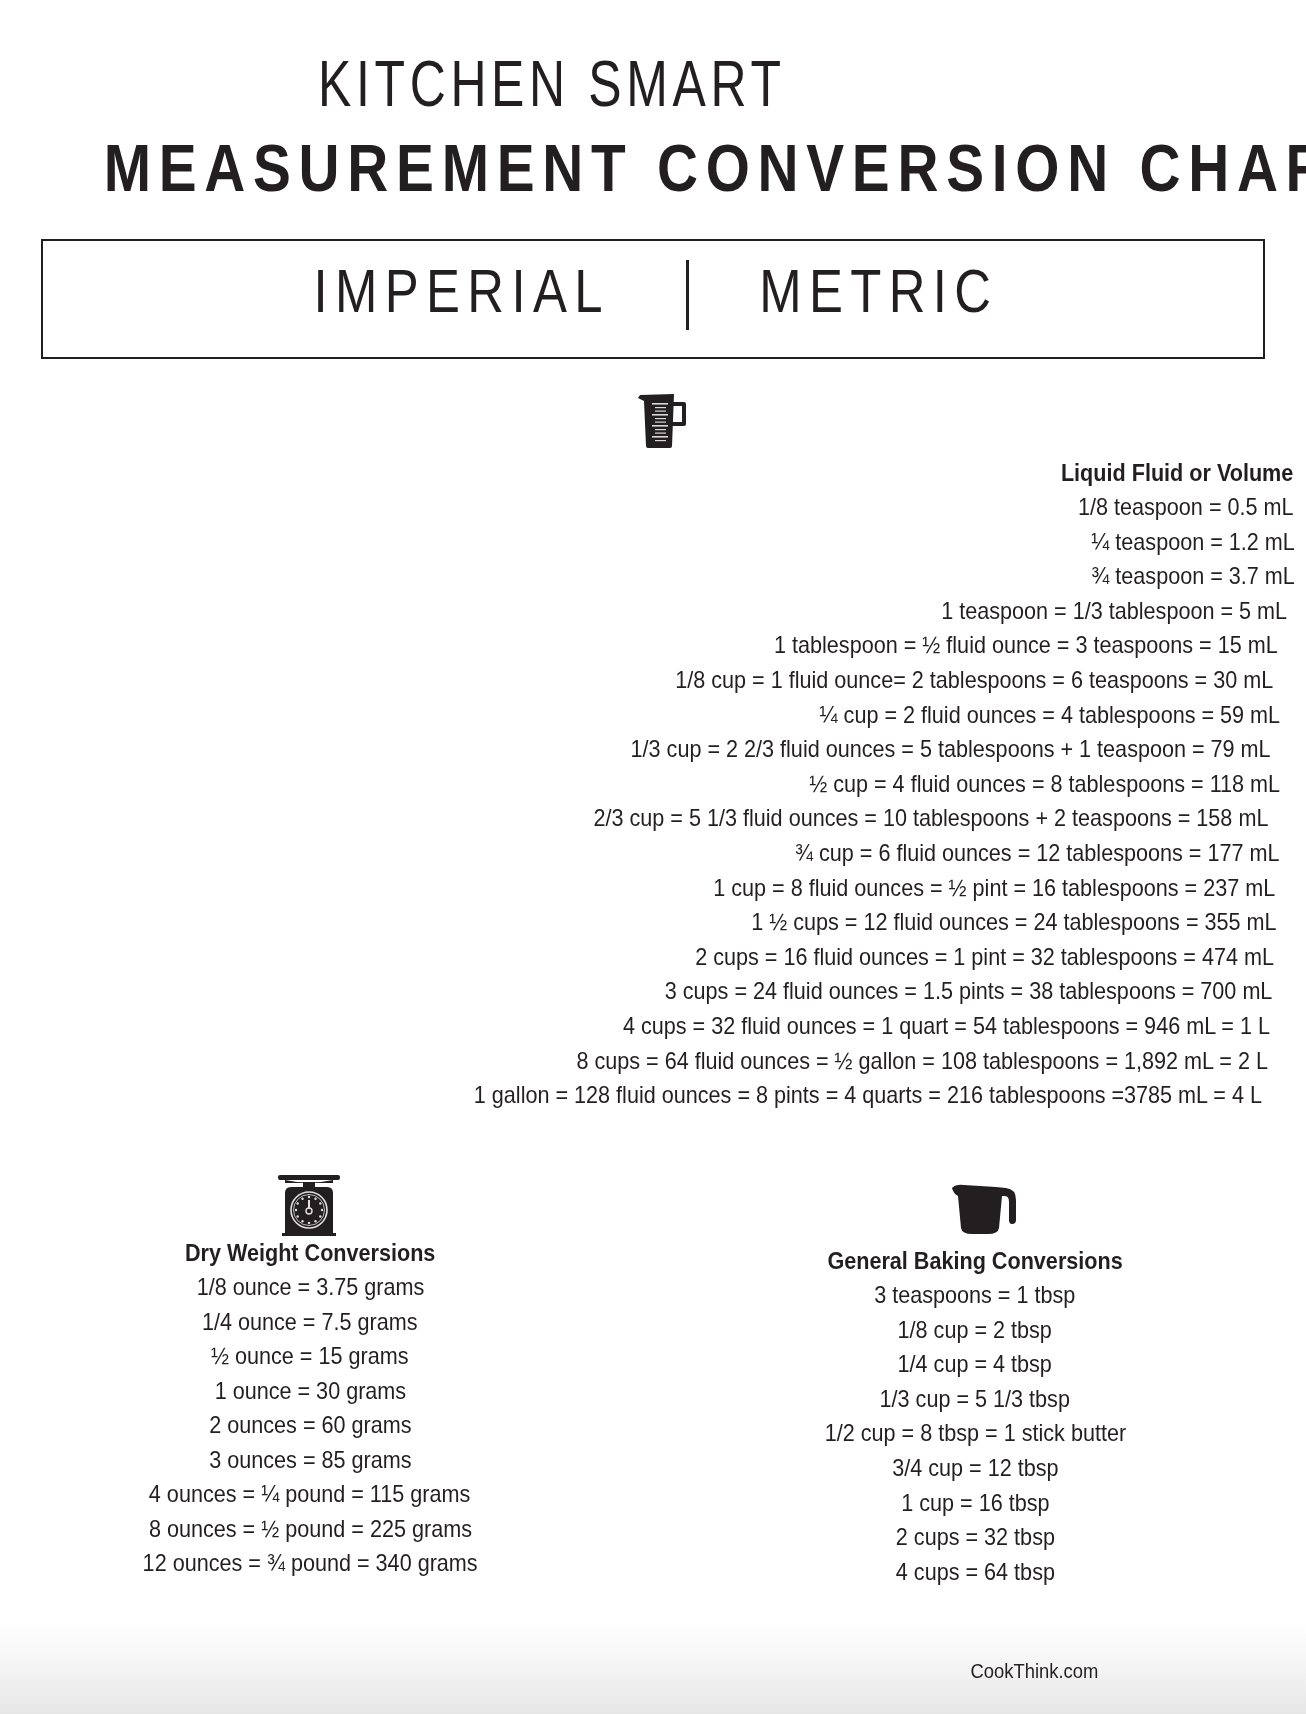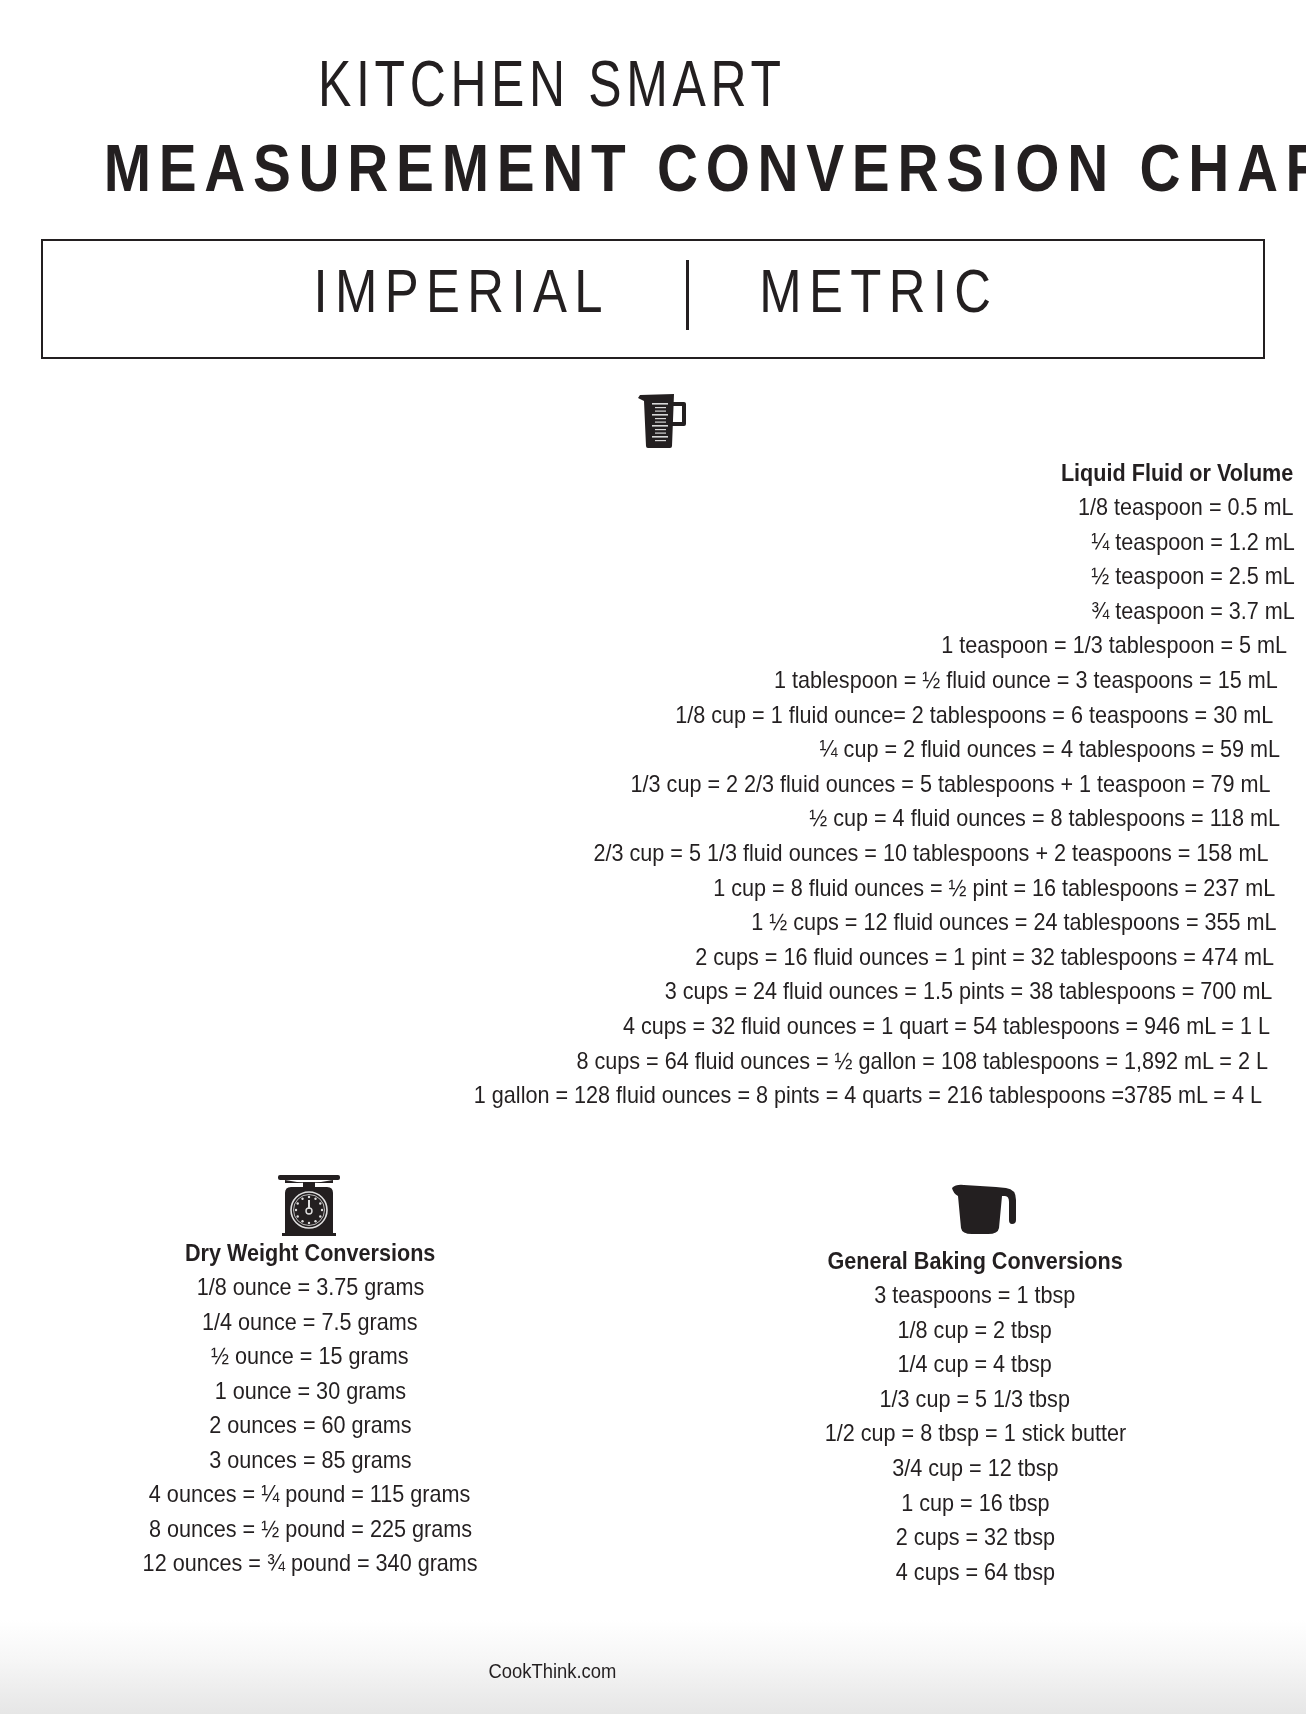--- a/index.html
+++ b/index.html
@@ -42,21 +42,21 @@
   .section-title .cond { transform:scaleX(0.9); }
   .row { font-size:24px; line-height:34.6px; white-space:nowrap; }
   .row .cond { transform:scaleX(0.9); }
 
   #liquid { left:0; width:1306px; top:456px;text-align:right; }
   #dry { left:60px; width:500px; top:1236px; }
   #dry .row { line-height:34.5px; }
   #baking { left:725px; width:500px; top:1244px; }
   #baking .row { line-height:34.6px; }
 
-  .footer { top:1658px; font-size:20px; line-height:26px; }
+  .footer { top:1658px; font-size:20px; line-height:26px;text-align:right; }
   .footer .cond { transform:scaleX(0.92); }
 </style>
 </head>
 <body>
 
 <div class="abs title-light">
   <span class="cond">KITCHEN SMART</span>
 </div>
 <div class="abs title-bold">
   <span class="cond">MEASUREMENT CONVERSION CHART</span>
@@ -87,29 +87,29 @@
       <rect x="16" y="45" width="16" height="1.6"></rect>
       <rect x="19" y="49" width="11" height="1.2"></rect>
     </g>
   </svg>
 </div>
 
 <div class="section" id="liquid">
   <div class="section-title"><span class="cond">Liquid Fluid or Volume</span></div>
   <div class="row"><span class="cond">1/8 teaspoon = 0.5 mL</span></div>
   <div class="row"><span class="cond">¼ teaspoon = 1.2 mL</span></div>
-  <div class="row"><span class="cond">½ teaspoon = 2.5 mL</span></div>
   <div class="row"><span class="cond">¾ teaspoon = 3.7 mL</span></div>
   <div class="row"><span class="cond">1 teaspoon = 1/3 tablespoon = 5 mL</span></div>
   <div class="row"><span class="cond">1 tablespoon = ½ fluid ounce = 3 teaspoons = 15 mL</span></div>
   <div class="row"><span class="cond">1/8 cup = 1 fluid ounce= 2 tablespoons = 6 teaspoons = 30 mL</span></div>
   <div class="row"><span class="cond">¼ cup = 2 fluid ounces = 4 tablespoons = 59 mL</span></div>
   <div class="row"><span class="cond">1/3 cup = 2 2/3 fluid ounces = 5 tablespoons + 1 teaspoon = 79 mL</span></div>
   <div class="row"><span class="cond">½ cup = 4 fluid ounces = 8 tablespoons = 118 mL</span></div>
   <div class="row"><span class="cond">2/3 cup = 5 1/3 fluid ounces = 10 tablespoons + 2 teaspoons = 158 mL</span></div>
+  <div class="row"><span class="cond">¾ cup = 6 fluid ounces = 12 tablespoons = 177 mL</span></div>
   <div class="row"><span class="cond">1 cup = 8 fluid ounces = ½ pint = 16 tablespoons = 237 mL</span></div>
   <div class="row"><span class="cond">1 ½ cups = 12 fluid ounces = 24 tablespoons = 355 mL</span></div>
   <div class="row"><span class="cond">2 cups = 16 fluid ounces = 1 pint = 32 tablespoons = 474 mL</span></div>
   <div class="row"><span class="cond">3 cups = 24 fluid ounces = 1.5 pints = 38 tablespoons = 700 mL</span></div>
   <div class="row"><span class="cond">4 cups = 32 fluid ounces = 1 quart = 54 tablespoons = 946 mL = 1 L</span></div>
   <div class="row"><span class="cond">8 cups = 64 fluid ounces = ½ gallon = 108 tablespoons = 1,892 mL = 2 L</span></div>
   <div class="row"><span class="cond">1 gallon = 128 fluid ounces = 8 pints = 4 quarts = 216 tablespoons =3785 mL = 4 L</span></div>
 </div>
 
 <div class="icon" style="left:277px; top:1173px; width:64px; height:64px;">

